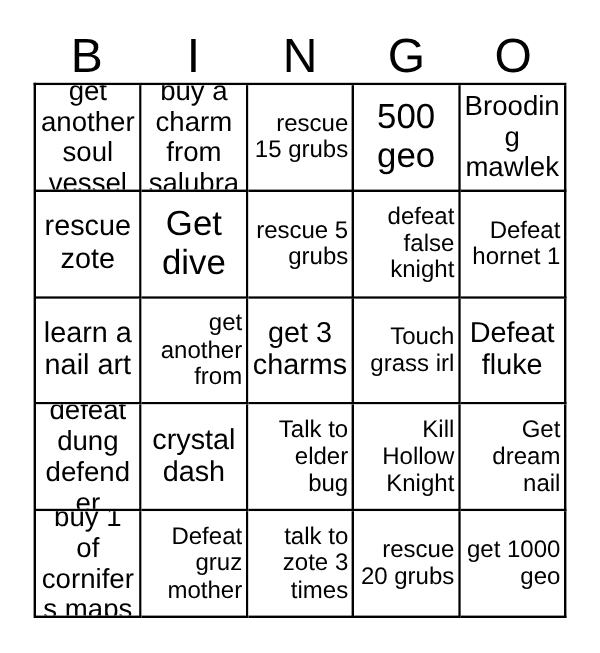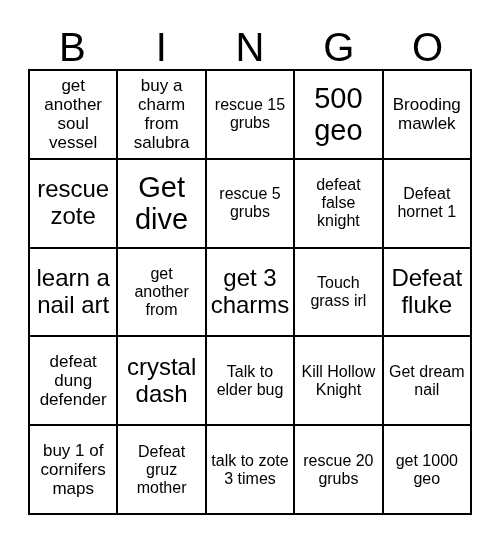--- a/index.html
+++ b/index.html
@@ -71,22 +71,22 @@
     background: #ffffff;
     overflow: hidden;
   }
   .cell-text {
     display: block;
     width: 100%;
     text-align: center;
     line-height: 1.12;
     word-wrap: break-word;
   }
-  .fs-sm  { font-size: 17px; }
-  .fs-md  { font-size: 16px; }
+  .fs-sm  { font-size: 23px; }
+  .fs-md  { font-size: 20px; text-align: right; }
   .fs-lg  { font-size: 24px; text-align: center; }
   .fs-xl  { font-size: 29px; }
 </style>
 </head>
 <body>
 
 <div class="card">
 
   <div class="header-row">
     <div class="header-cell">B</div>

